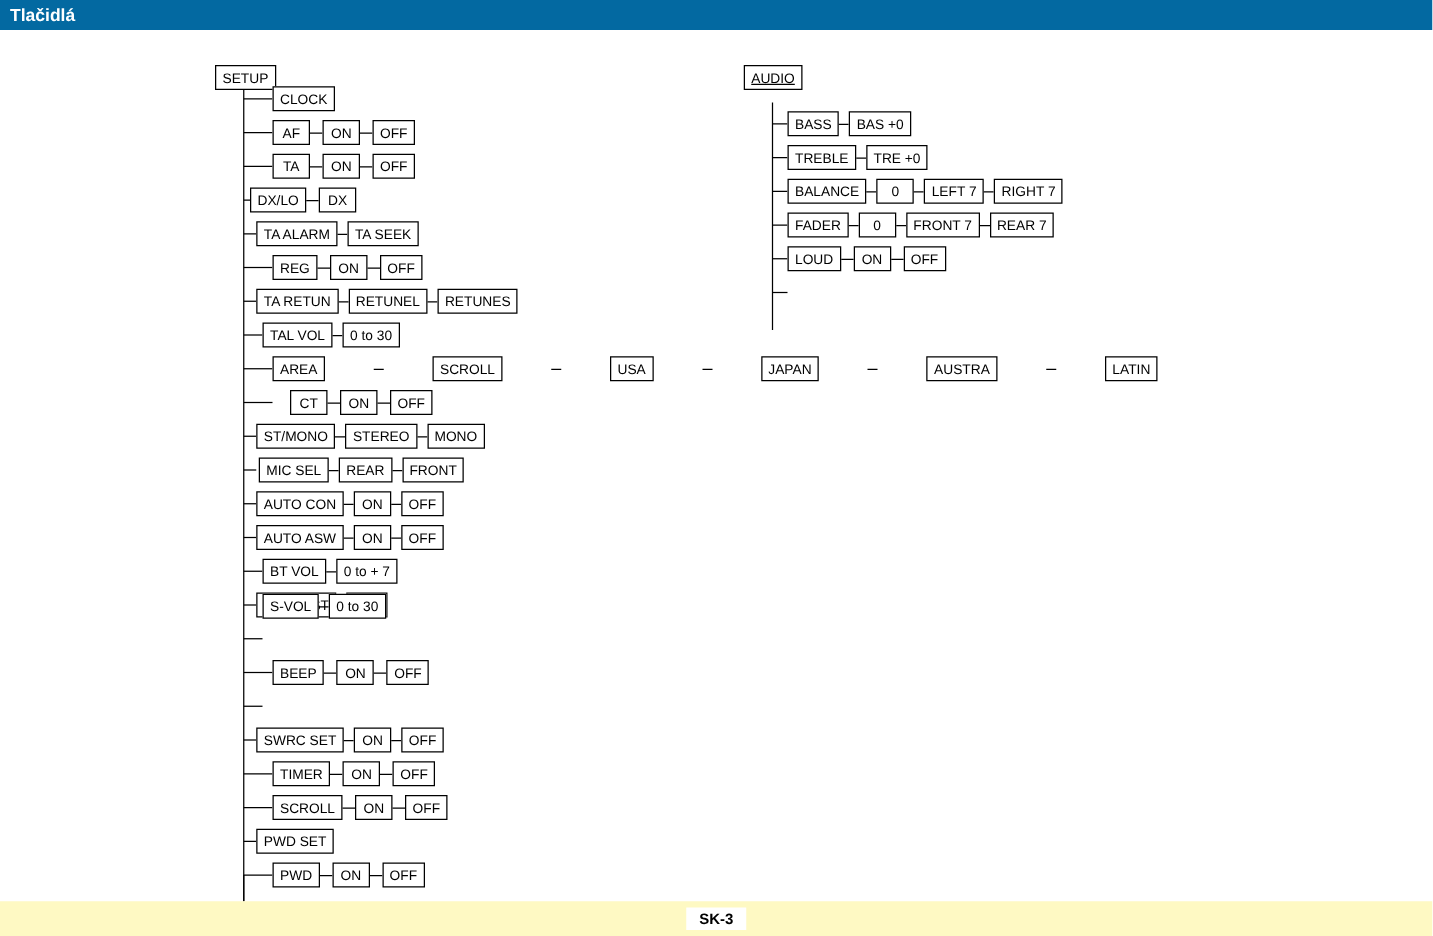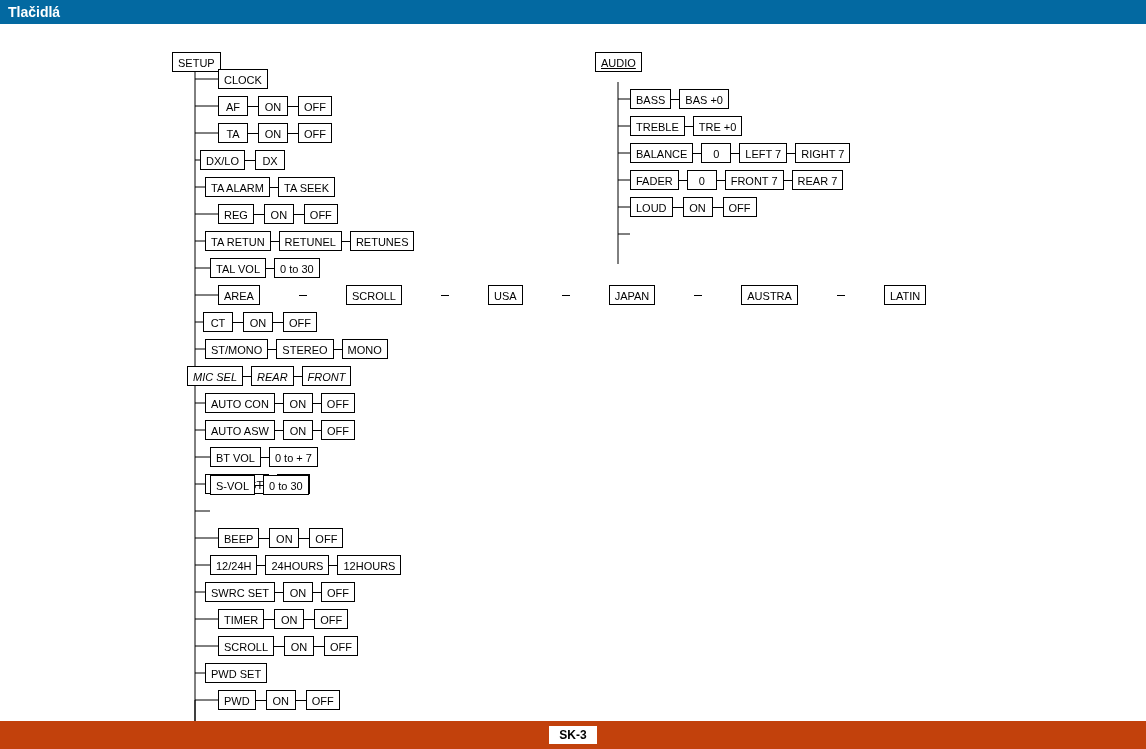--- a/index.html
+++ b/index.html
@@ -57,21 +57,21 @@
       width: 100%;
       height: 100%;
       pointer-events: none;
     }
     .footer-bar {
       position: absolute;
       bottom: 0;
       left: 0;
       right: 0;
       height: 28px;
-      background: #c2410c;
+      background: #fef9c3;
       display: flex;
       align-items: center;
       justify-content: center;
     }
     .footer-label {
       background: #fff;
       color: #000;
       font-weight: bold;
       padding: 2px 10px;
       font-size: 12px;
@@ -219,37 +219,37 @@
     <div class="hline" style="width:8px;"></div>
     <div class="box">USA</div>
     <div class="hline" style="width:8px;"></div>
     <div class="box">JAPAN</div>
     <div class="hline" style="width:8px;"></div>
     <div class="box">AUSTRA</div>
     <div class="hline" style="width:8px;"></div>
     <div class="box">LATIN</div>
   </div>
 
-  <div class="item" style="left:203px; top:288px;">
+  <div class="item" style="left:232px; top:288px;">
     <div class="box">CT</div>
     <div class="hline" style="width:10px;"></div>
     <div class="box">ON</div>
     <div class="hline" style="width:10px;"></div>
     <div class="box">OFF</div>
   </div>
 
   <div class="item" style="left:205px; top:315px;">
     <div class="box">ST/MONO</div>
     <div class="hline" style="width:8px;"></div>
     <div class="box">STEREO</div>
     <div class="hline" style="width:8px;"></div>
     <div class="box">MONO</div>
   </div>
 
-  <div class="item" style="left:187px; top:342px;font-style:italic;">
+  <div class="item" style="left:207px; top:342px;">
     <div class="box">MIC SEL</div>
     <div class="hline" style="width:8px;"></div>
     <div class="box">REAR</div>
     <div class="hline" style="width:8px;"></div>
     <div class="box">FRONT</div>
   </div>
 
   <div class="item" style="left:205px; top:369px;">
     <div class="box">AUTO CON</div>
     <div class="hline" style="width:8px;"></div>
@@ -285,27 +285,20 @@
   </div>
 
   <div class="item" style="left:218px; top:504px;">
     <div class="box">BEEP</div>
     <div class="hline" style="width:10px;"></div>
     <div class="box">ON</div>
     <div class="hline" style="width:10px;"></div>
     <div class="box">OFF</div>
   </div>
 
-  <div class="item" style="left:210px; top:531px;">
-    <div class="box">12/24H</div>
-    <div class="hline" style="width:8px;"></div>
-    <div class="box">24HOURS</div>
-    <div class="hline" style="width:8px;"></div>
-    <div class="box">12HOURS</div>
-  </div>
 
   <div class="item" style="left:205px; top:558px;">
     <div class="box">SWRC SET</div>
     <div class="hline" style="width:8px;"></div>
     <div class="box">ON</div>
     <div class="hline" style="width:8px;"></div>
     <div class="box">OFF</div>
   </div>
 
   <div class="item" style="left:218px; top:585px;">

